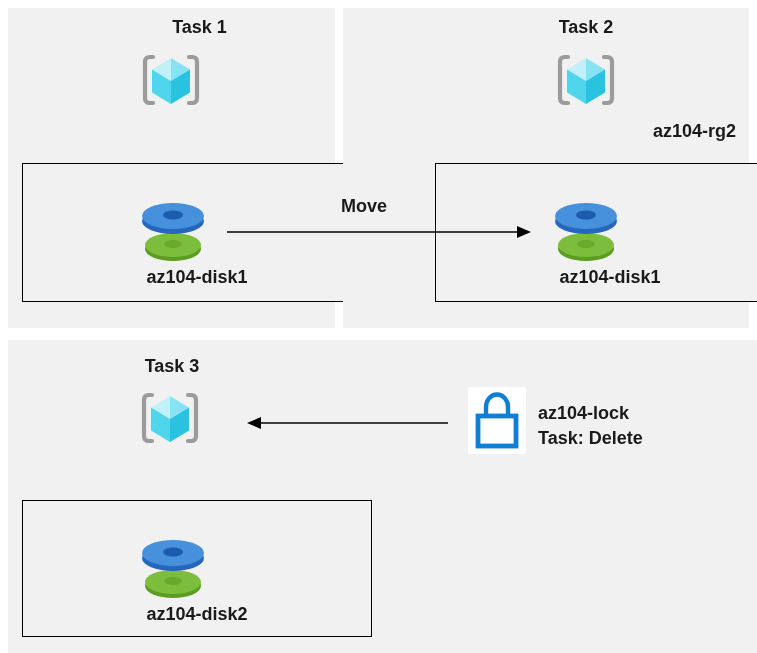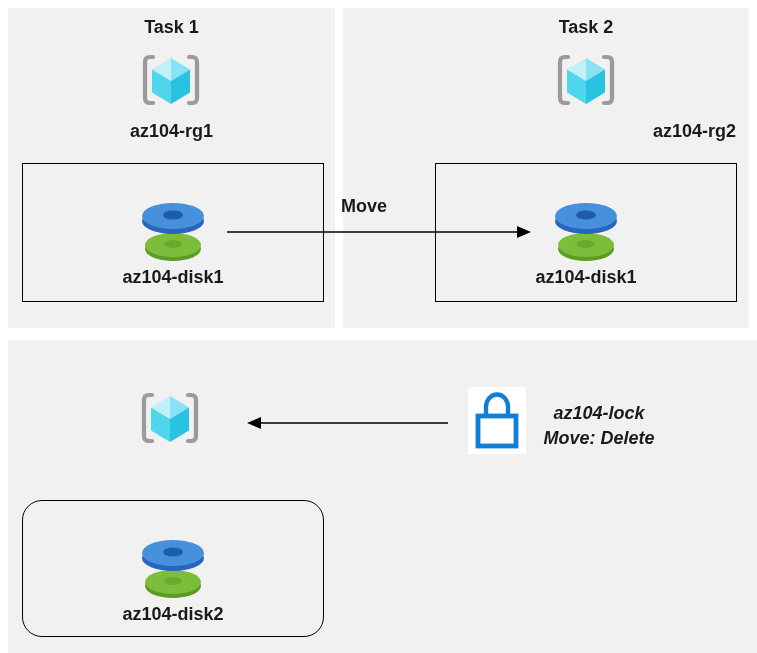--- a/index.html
+++ b/index.html
@@ -13,59 +13,58 @@
   .panel{position:absolute;background:var(--panel-bg,#f1f1f1);}
   .p1{left:8px;top:8px;width:327px;height:320px;}
   .p2{left:343px;top:8px;width:406px;height:320px;}
   .p3{left:8px;top:340px;width:749px;height:313px;}
   .title,.rg-label,.disk-label,.move-label,.lock-line{
     color:var(--text,#1a1a1a);
     font-weight:700;font-size:18px;line-height:18px;
     white-space:nowrap;
   }
   .title{position:absolute;top:10px;text-align:center;}
-  .p1 .title{left:0;width:327px;}
+  .p1 .title{left:0;width:327px;padding-left:28px;}
   .p2 .title{left:93px;width:300px;}
   .p3 .title{left:14px;width:300px;top:17px;}
   .rg-icon{position:absolute;width:58px;height:52px;top:46px;}
   .p1 .rg-icon{left:134px;}
   .p2 .rg-icon{left:214px;}
   .p3 .rg-icon{left:133px;top:52px;}
   .rg-label{position:absolute;top:114px;text-align:center;}
   .p1 .rg-label{left:0;width:327px;}
   .p2 .rg-label{left:93px;width:300px;text-align:right;}
   .p3 .rg-label{left:14px;width:300px;top:121px;}
   .rbox{
     position:absolute;width:300px;
     border:1.5px solid var(--box-border,#000);
     background:var(--panel-bg,#f1f1f1);
     box-sizing:content-box;
+    padding-left:48px;
   }
   .p1 .rbox{left:14px;top:155px;height:137px;}
   .p2 .rbox{left:92px;top:155px;height:137px;}
-  .p3 .rbox{left:14px;top:160px;height:135px;border-radius:20px;}
+  .p3 .rbox{left:14px;top:160px;height:135px;}
   .disk-icon{position:absolute;width:68px;height:62px;left:116px;top:36px;}
   .disk-label{position:absolute;top:104px;left:0;width:100%;text-align:center;}
   .arrow{position:absolute;overflow:visible;}
   .arrow-move{left:227px;top:223px;width:304px;height:18px;}
   .arrow-lock{left:247px;top:414px;width:201px;height:18px;}
   .arrow-line{stroke:var(--arrow,#000);stroke-width:1.7;}
   .arrow-head{fill:var(--arrow,#000);}
   .move-label{position:absolute;left:341px;top:197px;width:74px;text-align:left;}
   .lock-box{
     position:absolute;left:468px;top:387px;width:58px;height:67px;
     background:var(--lock-bg,#fff);
   }
   .lock-box svg{position:absolute;inset:0;width:100%;height:100%;}
   .lock-shackle{fill:none;stroke:var(--lock-blue,#0f7ed5);stroke-width:4.4;}
   .lock-body{fill:var(--lock-bg,#fff);stroke:var(--lock-blue,#0f7ed5);stroke-width:4.8;}
   .lock-text{
     position:absolute;left:538px;top:401px;width:122px;
-    text-align:center;
-    font-style:italic;
   }
   .lock-line{display:block;line-height:25px;}
   .bracket{fill:none;stroke:var(--bracket-gray,#9b9b9b);stroke-width:4.2;stroke-linecap:round;}
   .cube-tl{fill:var(--cube-top-left,#c2f0f9);}
   .cube-tr{fill:var(--cube-top-right,#87e3f3);}
   .cube-bl{fill:var(--cube-bottom-left,#4fd6ed);}
   .cube-br{fill:var(--cube-bottom-right,#29c2e1);}
   .dg-side{fill:var(--disk-green-side,#5c9c22);}
   .dg-top{fill:var(--disk-green-top,#7cbe3c);}
   .dg-hole{fill:var(--disk-green-hole,#69a92c);}
@@ -97,21 +96,20 @@
   </defs>
 </svg>
 
 <div class="stage">
 
   <section class="panel p1">
     <div class="title">Task 1</div>
     <svg class="rg-icon" viewBox="0 0 58 52">
         <use href="#rg-cube"></use>
       </svg>
-    <div class="rg-label">az104-rg1</div>
     <div class="rbox">
       <svg class="disk-icon" viewBox="0 0 68 62">
           <use href="#disk-pair"></use>
         </svg>
       <div class="disk-label">az104-disk1</div>
     </div>
   </section>
 
   <section class="panel p2">
     <div class="title">Task 2</div>
@@ -121,20 +119,21 @@
     <div class="rg-label">az104-rg2</div>
     <div class="rbox">
       <svg class="disk-icon" viewBox="0 0 68 62">
           <use href="#disk-pair"></use>
         </svg>
       <div class="disk-label">az104-disk1</div>
     </div>
   </section>
 
   <section class="panel p3">
+    <div class="title">Task 3</div>
     <svg class="rg-icon" viewBox="0 0 58 52">
         <use href="#rg-cube"></use>
       </svg>
     <div class="rbox">
       <svg class="disk-icon" viewBox="0 0 68 62">
           <use href="#disk-pair"></use>
         </svg>
       <div class="disk-label">az104-disk2</div>
     </div>
   </section>
@@ -151,16 +150,16 @@
   </svg>
 
   <div class="lock-box">
     <svg viewBox="0 0 58 67">
       <path class="lock-shackle" d="M18,31 V20 a11,12.5 0 0 1 22,0 V31"></path>
       <rect class="lock-body" x="10" y="29" width="38" height="30"></rect>
     </svg>
   </div>
   <div class="lock-text">
     <span class="lock-line">az104-lock</span>
-    <span class="lock-line">Move: Delete</span>
+    <span class="lock-line">Task: Delete</span>
   </div>
 
 </div>
 
 </body></html>

